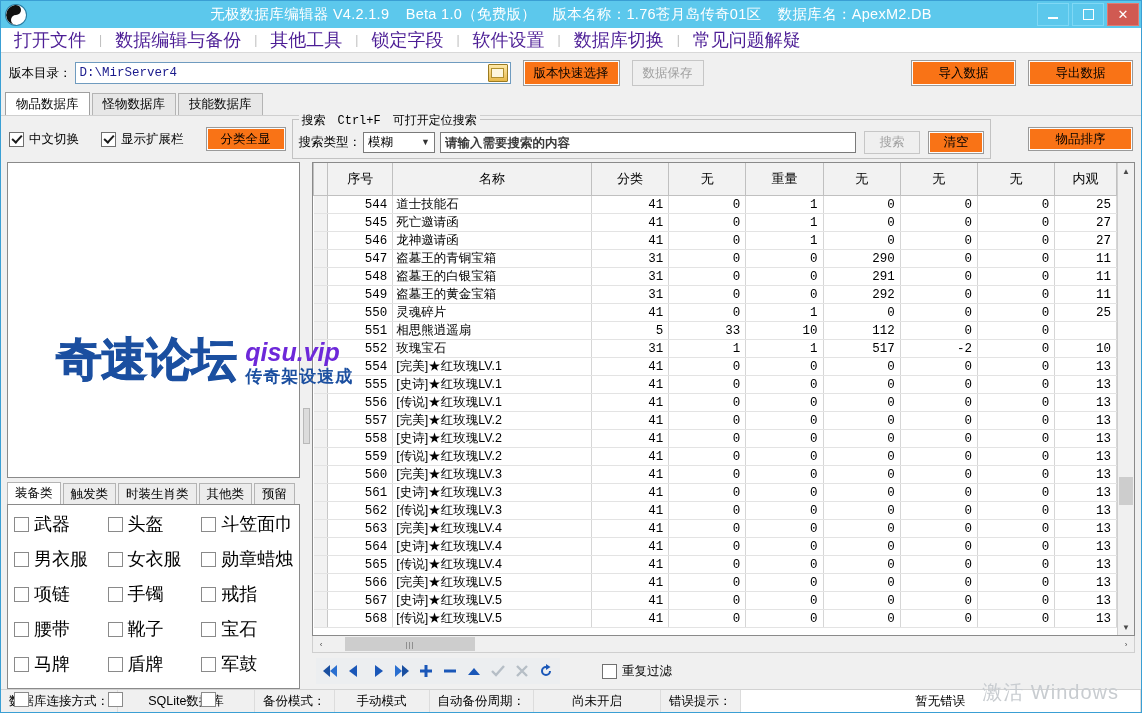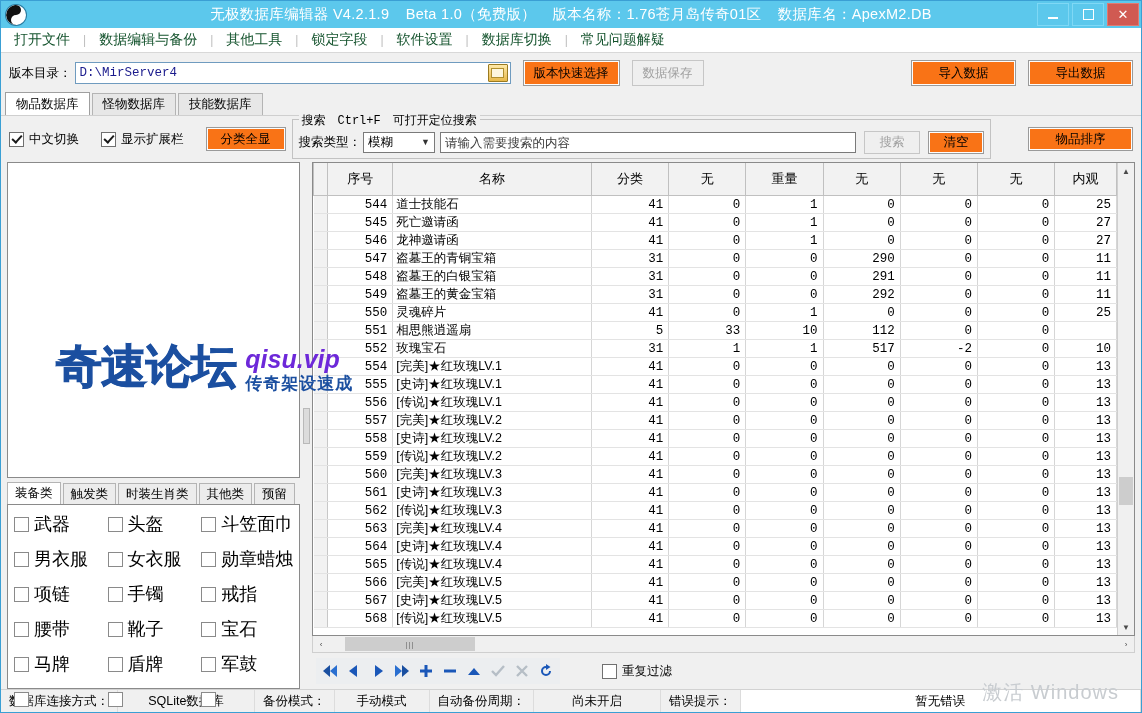--- a/index.html
+++ b/index.html
@@ -69,21 +69,21 @@
   .winbtn .mini { display:block; width:10px; height:2px; background:#fff; margin-top:6px;}
   .winbtn .maxi { display:block; width:9px; height:9px; border:1.5px solid #fff; }
 
   
   .menubar {
     height: 24px; background: #ffffff;
     display: flex; align-items: center;
     border-bottom: 1px solid #d8d8d8;
     flex: none;
   }
-  .menubar .mi { padding: 0 13px; font-size: 14px; color: #14532d; cursor: default; }
+  .menubar .mi { padding: 0 13px; font-size: 18px; color: #4c1d95; cursor: default; }
   .menubar .sep { color: #bdbdbd; }
 
   
   .pathrow {
     height: 40px; background: #f0f0f0;
     display: flex; align-items: center; padding: 0 8px;
     flex: none;
   }
   .pathlabel { font-size: 12.5px; margin-right: 3px; white-space: nowrap; }
   .pathbox {
@@ -172,20 +172,21 @@
     align-items: center; justify-content: center; color: #333; font-size: 9px;
   }
   .searchinput {
     width: 416px; height: 21px; background: #fff; border: 1px solid #7a7a7a;
     box-sizing: border-box; margin-left: 5px; margin-top:6px;
   }
   .searchinput input {
     width: 100%; height: 100%; border: 0; outline: 0; background: transparent;
     font-size: 12.5px; padding-left: 4px; color: #3b3b3b;
     font-family: "Liberation Sans", sans-serif;
+    font-weight: bold;
   }
   .searchinput input::placeholder { color: #3b3b3b; }
   .btn.sm { height: 23px; margin-left: 8px; margin-top:6px; min-width: 56px;}
 
   
   .body {
     flex: 1; display: flex; min-height: 0;
     padding: 0 6px 0 6px; box-sizing: border-box;
     background: #f0f0f0;
   }
@@ -294,21 +295,21 @@
   .statusbar .cell {
     display: flex; align-items: center; justify-content: center;
     border: 1px solid #dcdcdc; border-left: none; border-top:none; border-bottom:none;
     padding: 0 8px; white-space: nowrap;
   }
   .statusbar .cell.grow { flex: 1; }
   .statusbar .cell.val { background: #ffffff; }
 
   
   .wm-forum {
-    position: absolute; left: 55px; top: 342px;
+    position: absolute; left: 55px; top: 335px;
     pointer-events: none; user-select: none;
     font-weight: bold; line-height: 1;
   }
   .wm-forum .big {
     font-size: 46px; color: #1b4fa0; letter-spacing: -1px;
     font-family: "DejaVu Sans", sans-serif; font-weight: bold;
     -webkit-text-stroke: 1px #1b4fa0;
   }
   .wm-forum .side { display: inline-block; vertical-align: top; margin-left: 6px; }
   .wm-forum .qisu {

